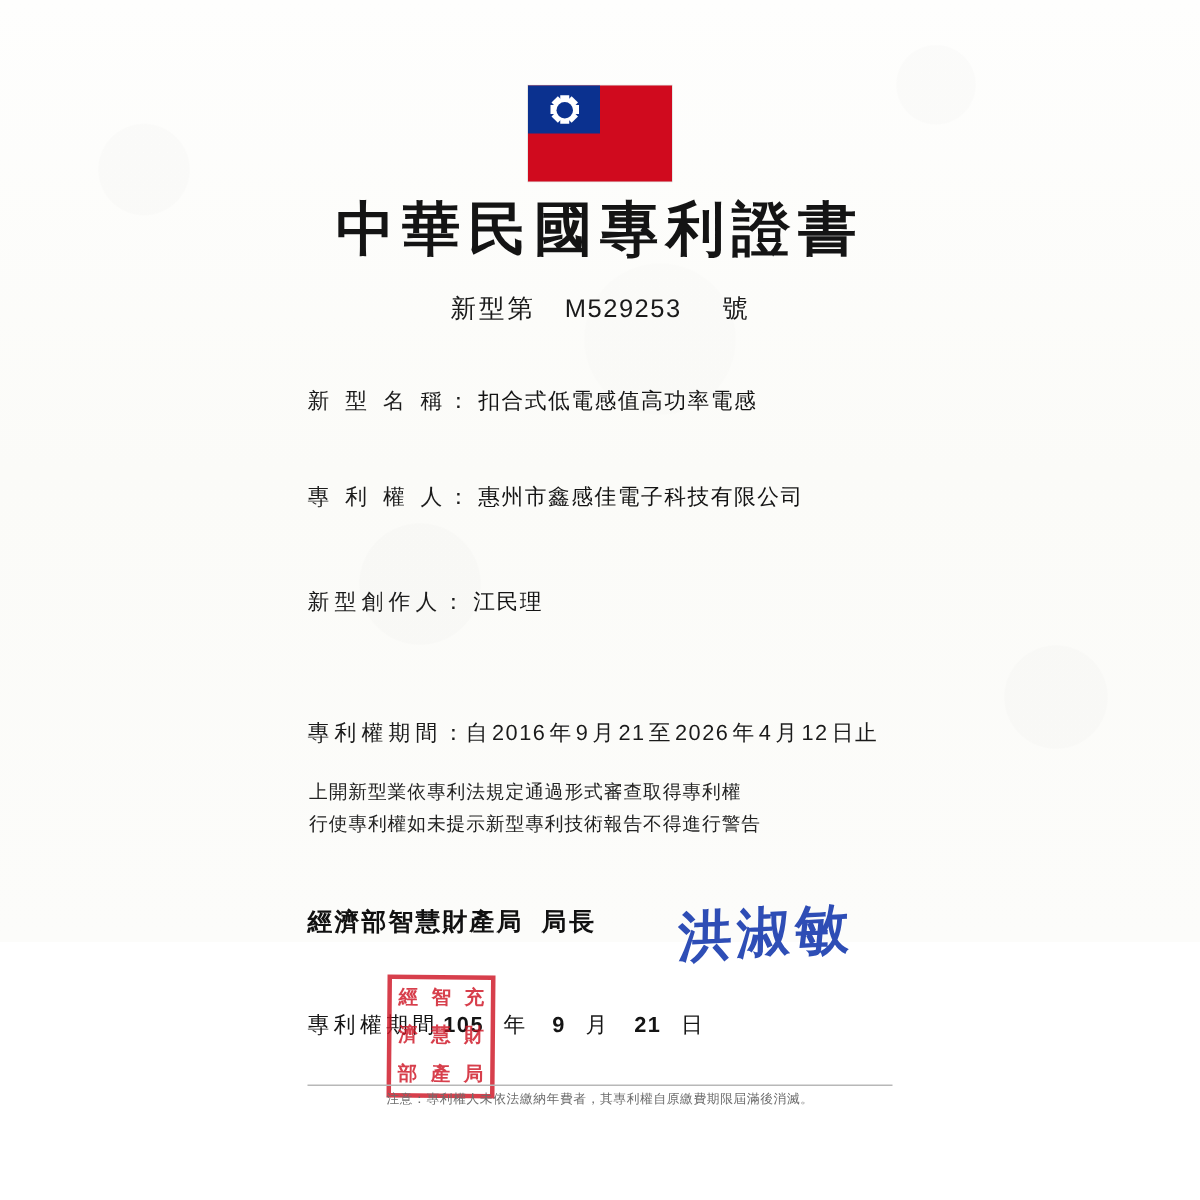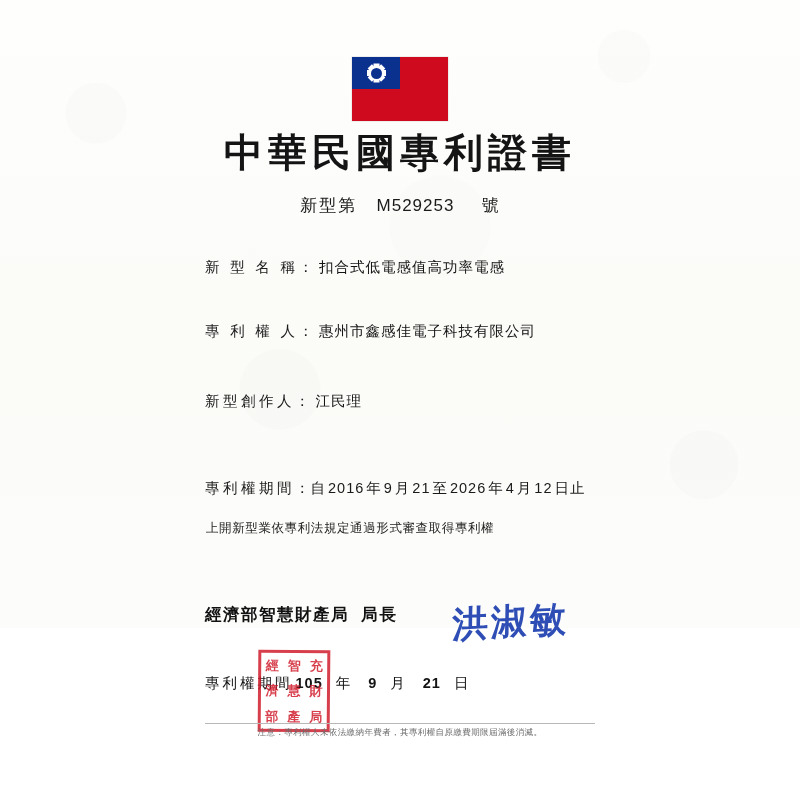--- a/index.html
+++ b/index.html
@@ -334,20 +334,21 @@
     <div class="field" id="row-owner">
       <span class="f-label">專 利 權 人</span><span class="f-colon">：</span><span class="f-value">惠州市鑫感佳電子科技有限公司</span>
     </div>
 
     <div class="term-row">
       <span class="f-label">專利權期間</span><span class="f-colon">：</span><span>自</span><span class="num">2016</span><span>年</span><span class="num">9</span><span>月</span><span class="num">21</span><span>至</span><span class="num">2026</span><span>年</span><span class="num">4</span><span>月</span><span class="num">12</span><span>日</span><span>止</span>
     </div>
 
     <div class="notes">
       <div>上開新型業依專利法規定通過形式審查取得專利權</div>
+      <div>行使專利權如未提示新型專利技術報告不得進行警告</div>
     </div>
 
     <div class="office-line">
       <span>經濟部智慧財產局</span><span class="post">局長</span>
     </div>
 
     <div class="signature">洪淑敏</div>
 
     <div class="date-line">
       <span class="era">專利權期間</span><span class="n">105</span><span class="u">年</span><span class="n">9</span><span class="u">月</span><span class="n">21</span><span class="u">日</span>

